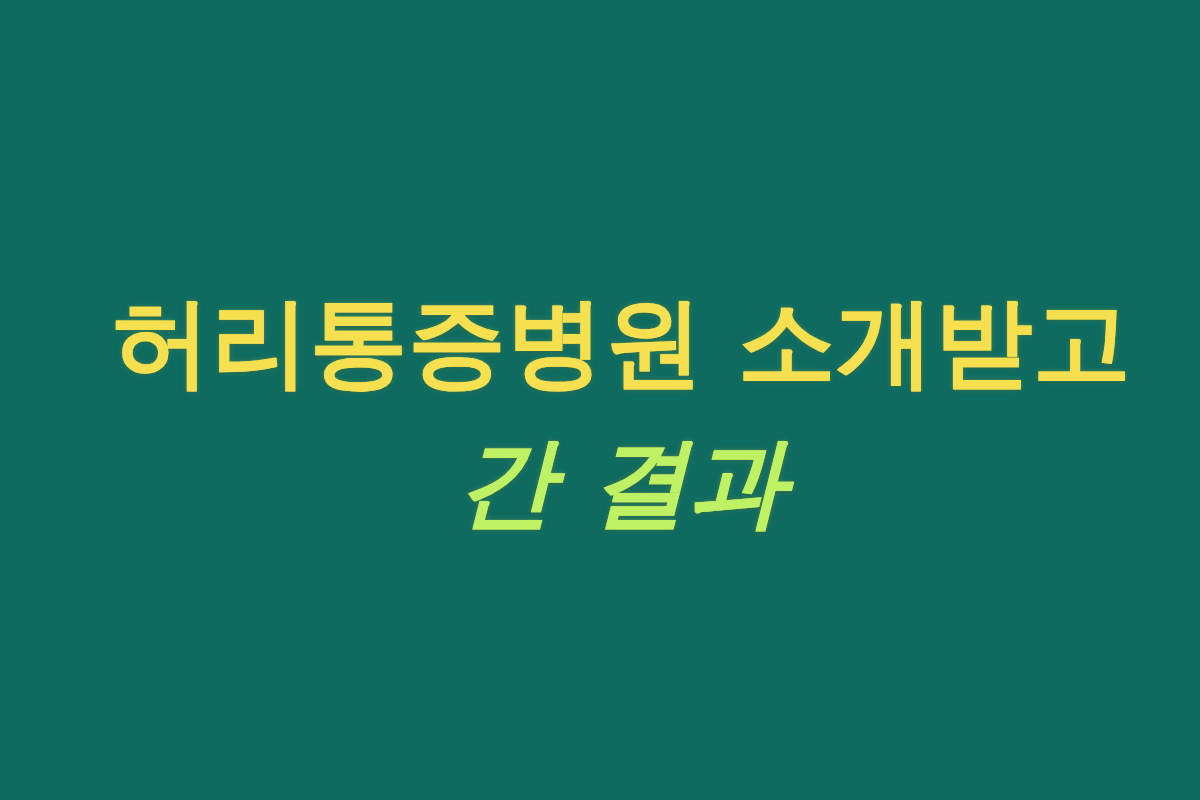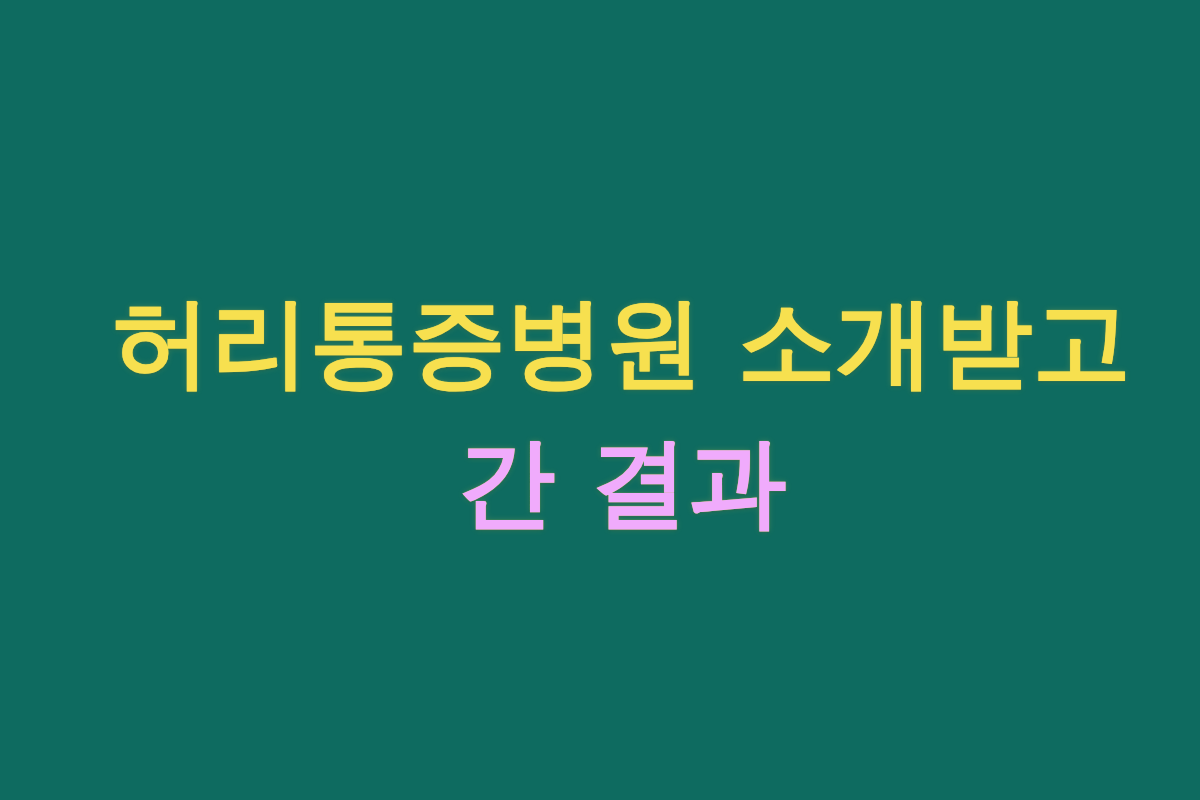--- a/index.html
+++ b/index.html
@@ -70,17 +70,17 @@
 </style>
 </head>
 <body>
 
 <div class="title-card" style="background: rgb(14, 107, 96);">
 
   <div class="headline-block">
 
     <span class="headline-line headline-line--primary" style="color: rgb(247, 224, 79);">허리통증병원 소개받고</span>
 
-    <span class="headline-line headline-line--secondary" style="color: #f0abfc;">간 결과</span>
+    <span class="headline-line headline-line--secondary" style="color: #bef264; font-style: italic;">간 결과</span>
 
   </div>
 
 </div>
 
 </body></html>

